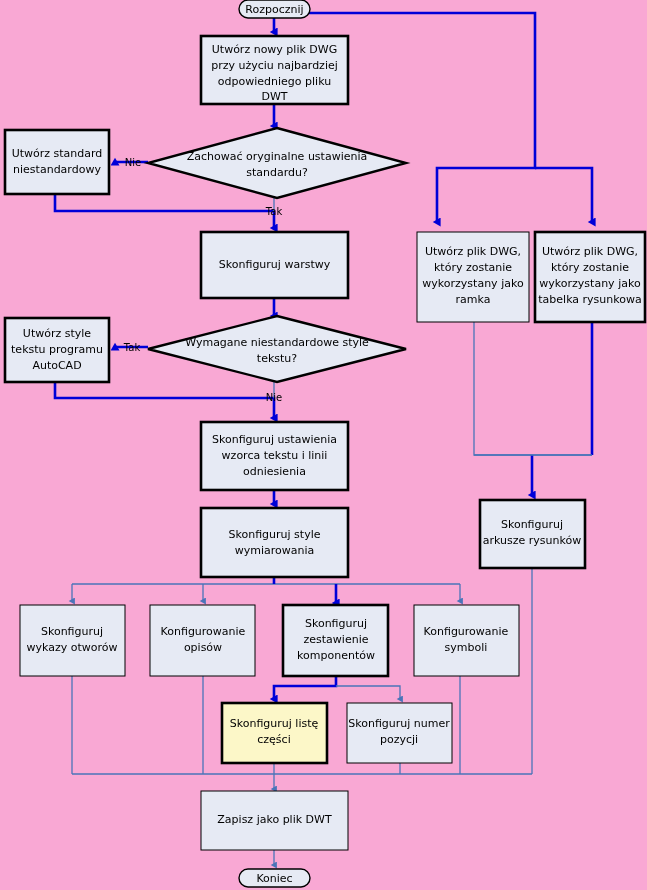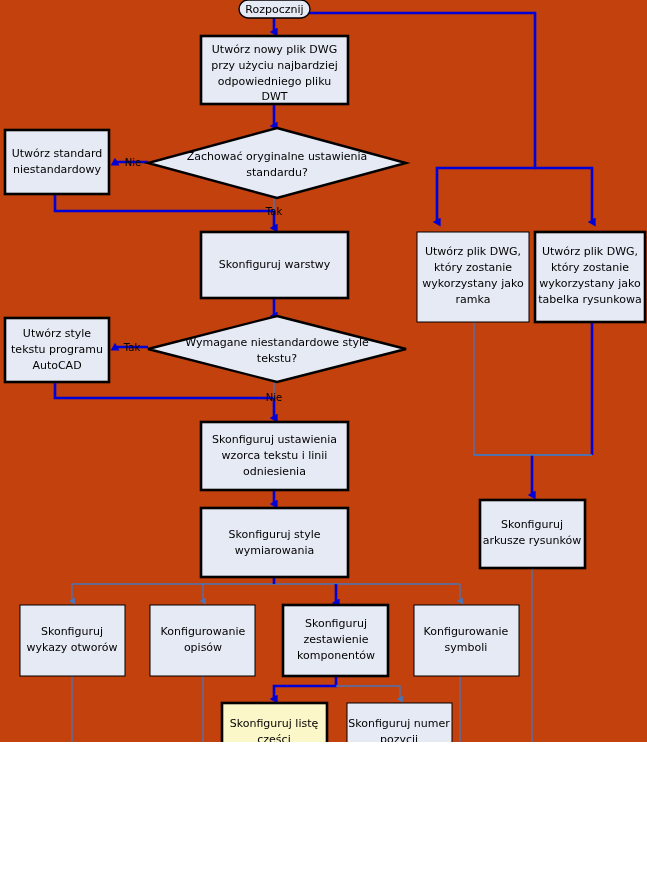--- a/index.html
+++ b/index.html
@@ -3,22 +3,22 @@
 <meta charset="utf-8">
 <style>
   html, body {
     margin: 0;
     padding: 0;
     background: #ffffff;
   }
   #canvas {
     position: relative;
     width: 647px;
-    height: 742px;
-    background: #c2410c;
+    height: 890px;
+    background: #f9a8d4;
     font-family: "DejaVu Sans", sans-serif;
   }
   svg.flow {
     position: absolute;
     left: 0;
     top: 0;
     width: 647px;
     height: 890px;
   }
   .node-text {

